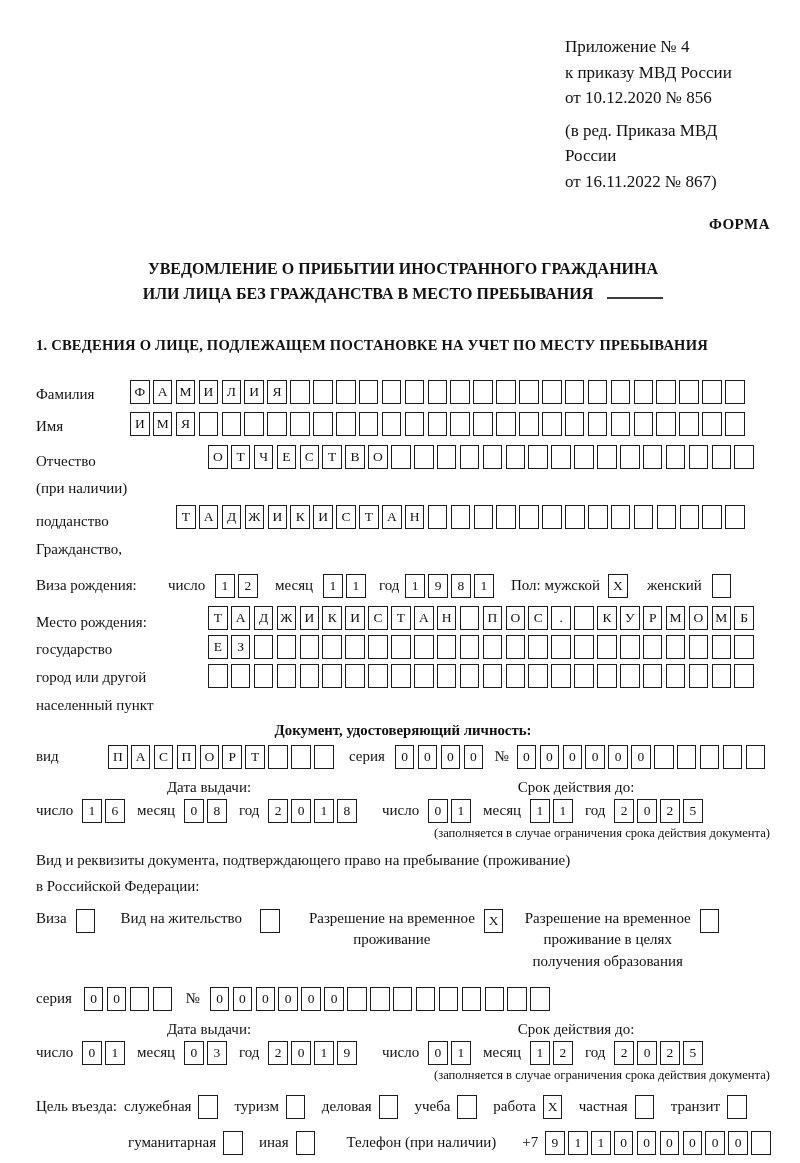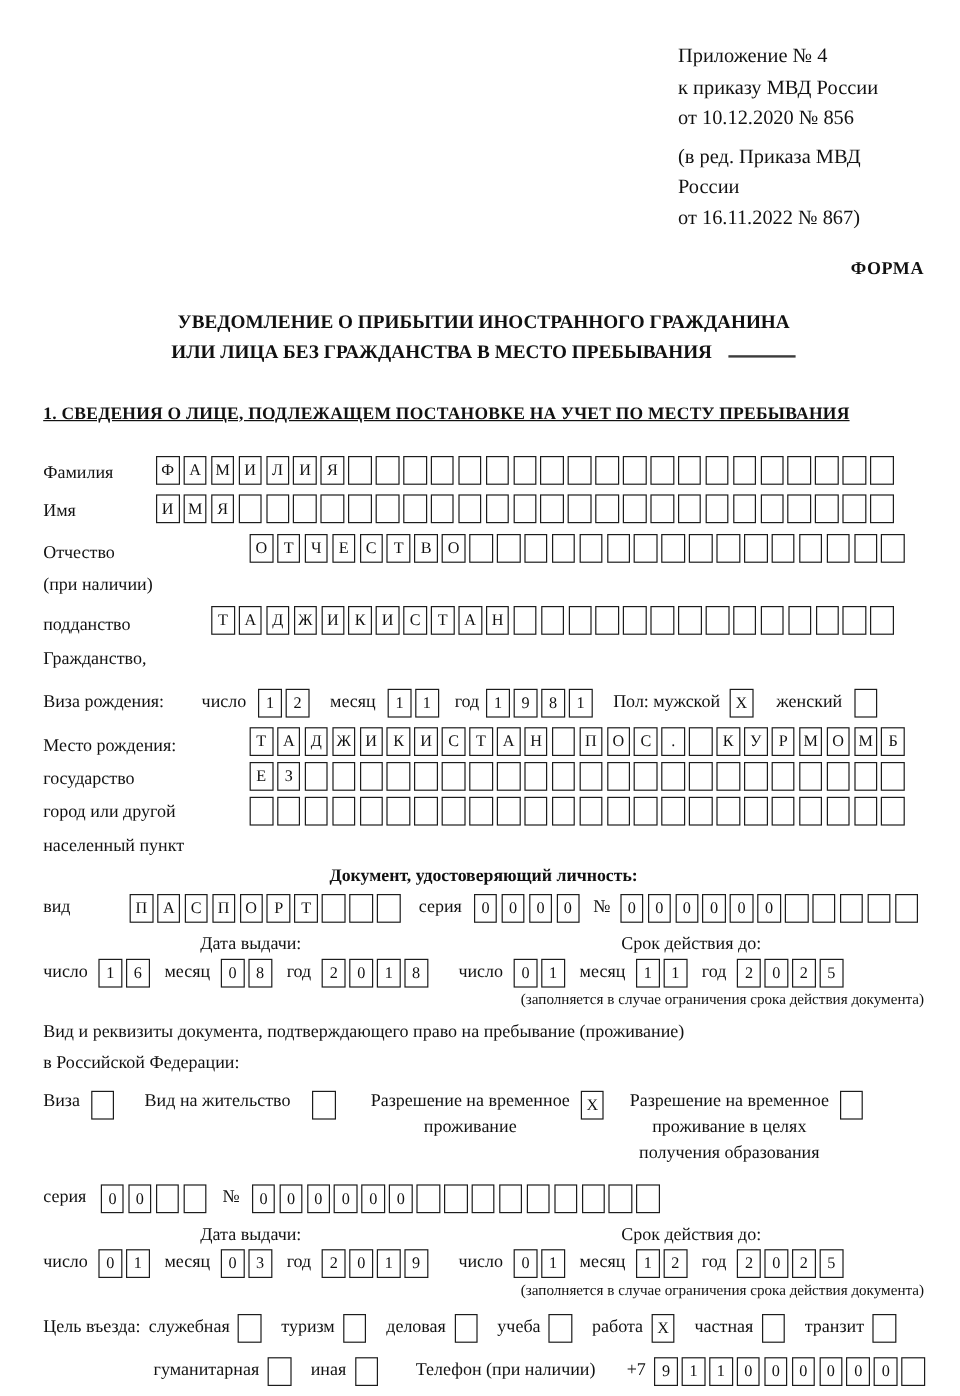--- a/index.html
+++ b/index.html
@@ -5,21 +5,21 @@
   html,body{margin:0;padding:0;background:#fff;}
   body{font-family:"Liberation Serif","DejaVu Serif",serif;color:#111;width:800px;}
   .page{width:800px;min-height:1163px;box-sizing:border-box;padding:34px 30px 20px 36px;position:relative;}
   
   .hdr{margin-left:auto;width:205px;font-size:17px;line-height:1.5;}
   .hdr .gap{margin-top:7px;}
   .forma{margin-left:auto;width:205px;text-align:right;font-weight:bold;font-size:15px;margin-top:22px;letter-spacing:.5px;}
   
   .title{text-align:center;font-weight:bold;font-size:16px;line-height:1.55;margin-top:24px;}
   .t-underline{display:inline-block;width:56px;border-bottom:2.5px solid #3c3c3c;height:14px;margin-left:14px;}
-  .sec-title{font-weight:bold;font-size:14.6px;margin-top:30px;letter-spacing:.2px;text-decoration:underline;}
+  .sec-title{font-weight:bold;font-size:14.6px;margin-top:30px;letter-spacing:.2px;}
   
   .row{display:flex;align-items:flex-start;margin-top:7px;}
   .lbl{font-size:15px;line-height:1.5;padding-top:3px;flex:0 0 auto;}
   .lbl.multi{line-height:1.85;}
   .cells{display:inline-flex;flex:0 0 auto;white-space:nowrap;}
   .cell{box-sizing:border-box;flex:0 0 auto;width:19.5px;height:24px;border:1.7px solid #1c1c1c;margin-right:3.4px;display:inline-flex;align-items:center;justify-content:center;font-size:13.5px;background:#fff;}
   .stack{display:flex;flex-direction:column;}
   .stack .cells{margin-top:0;}
   .stack .cells + .cells{margin-top:5px;}
   .w{font-size:15px;flex:0 0 auto;}

